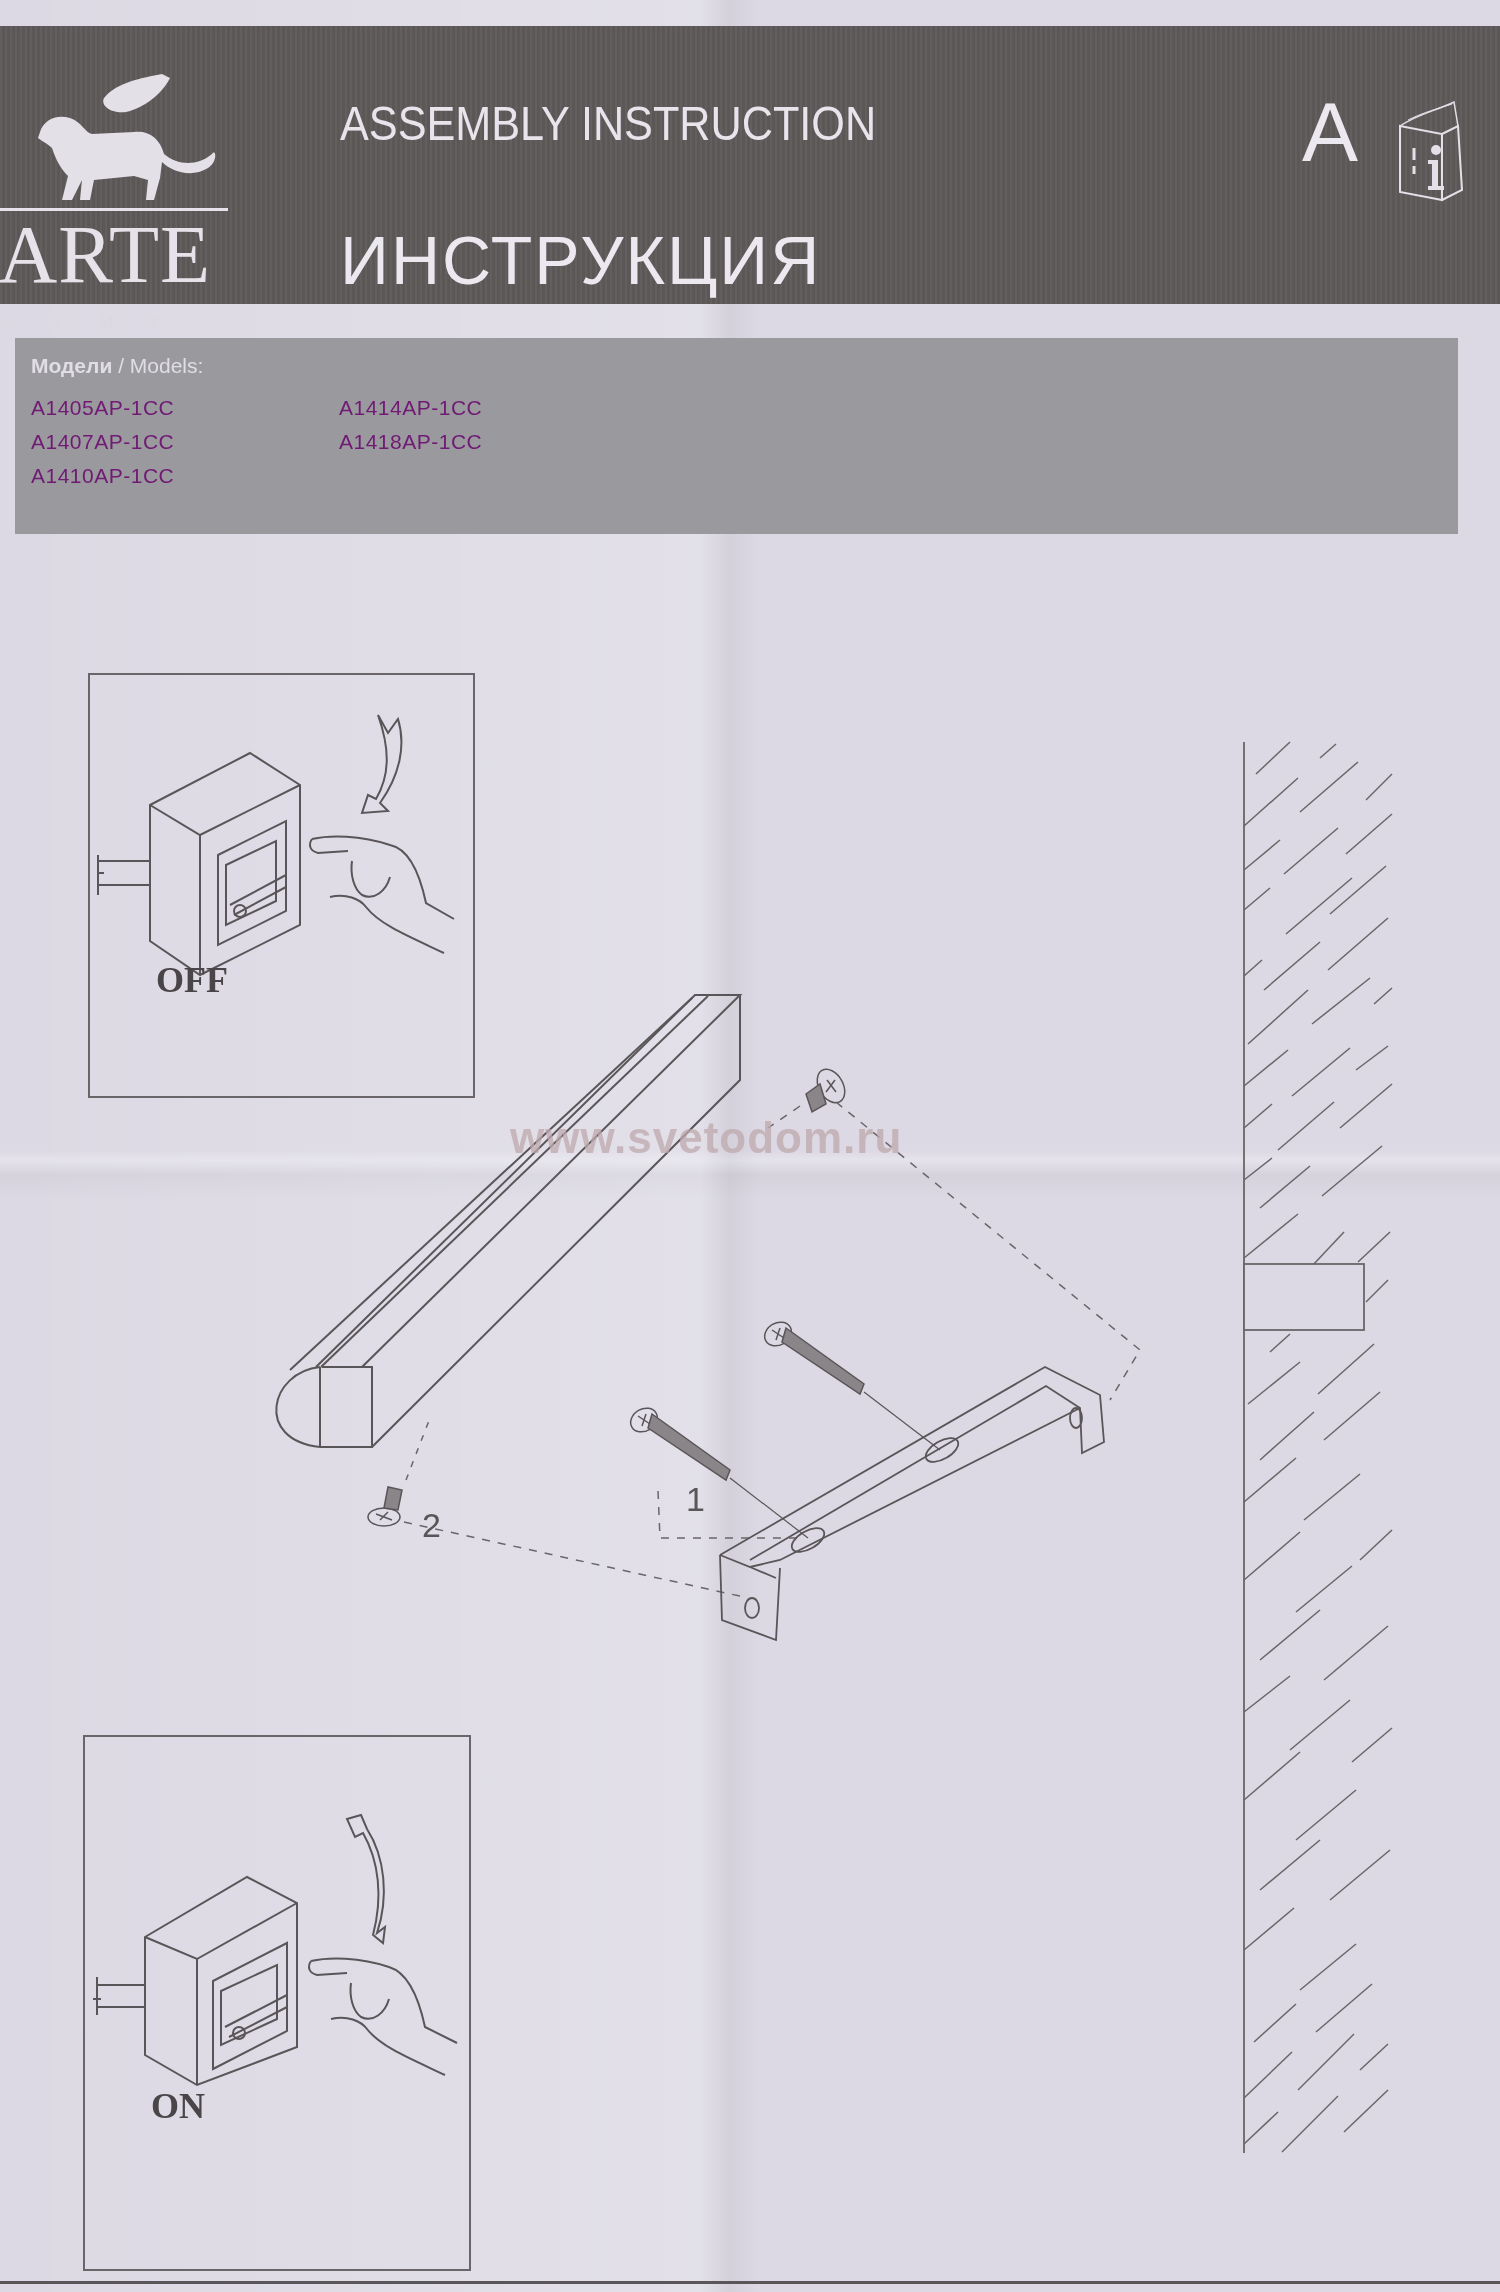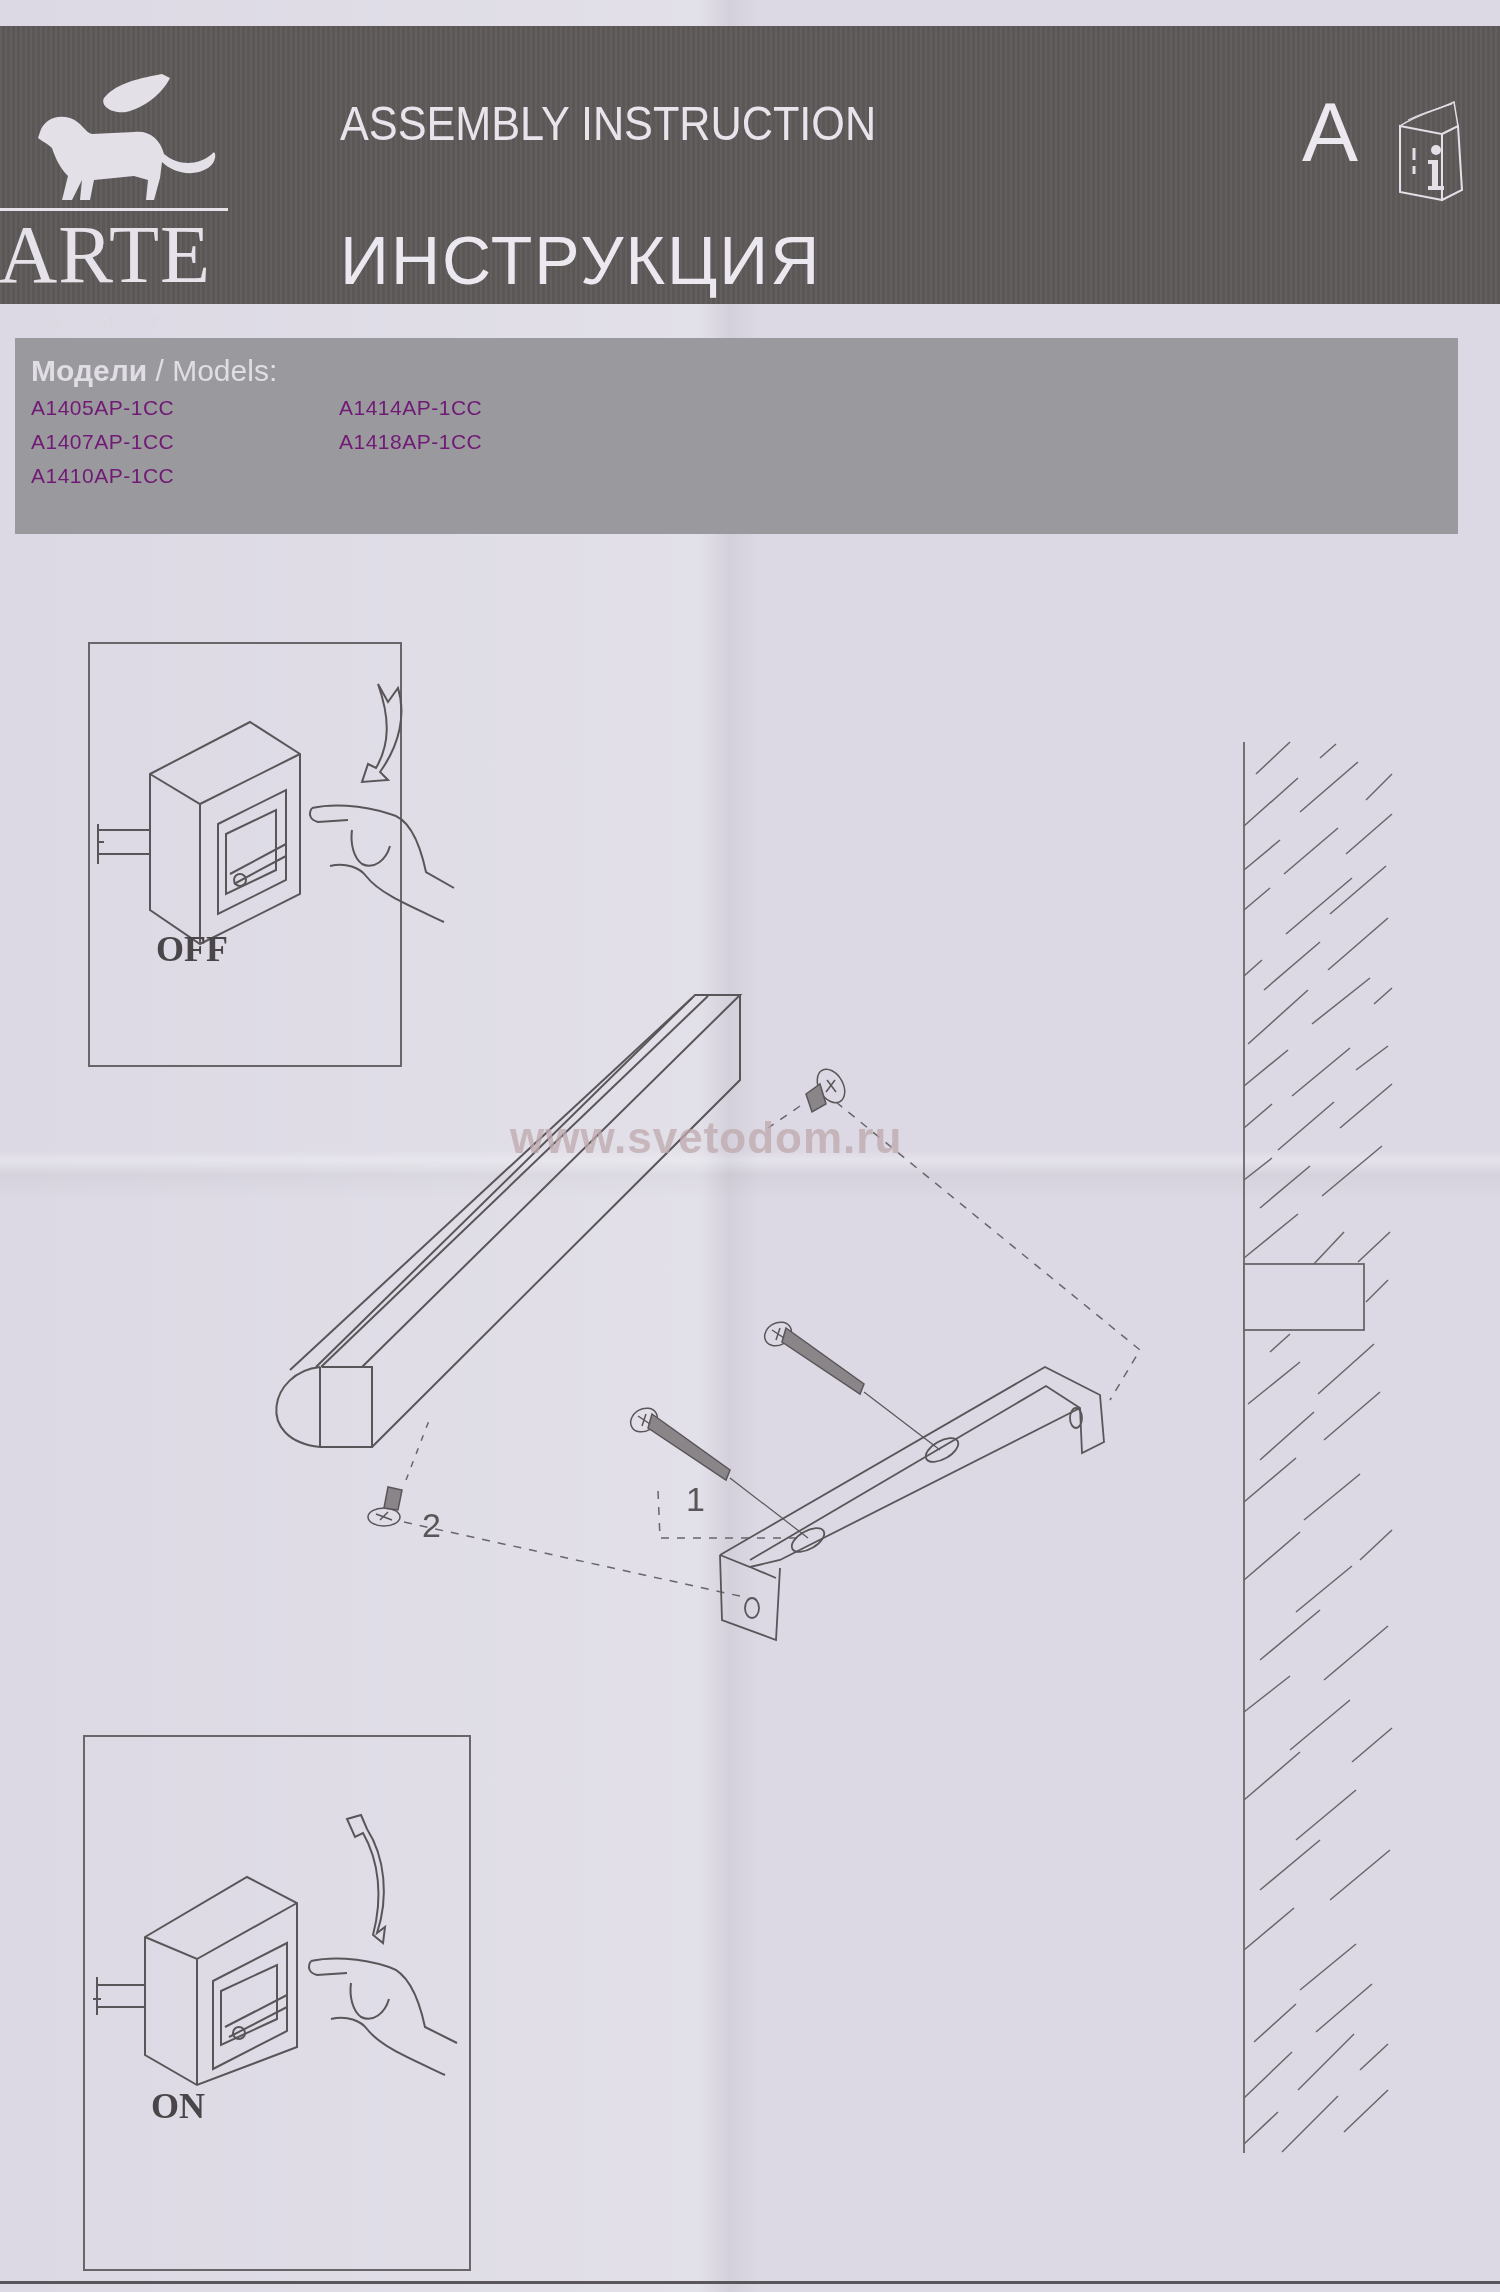--- a/index.html
+++ b/index.html
@@ -38,30 +38,30 @@
   }
   .badge-a {
     position: absolute; left: 1302px; top: 64px; font-size: 84px; color: #ece8f0; line-height: 1;
   }
   .info-icon { position: absolute; left: 1398px; top: 74px; }
 
   .models {
     position: absolute; left: 15px; top: 338px; width: 1443px; height: 196px;
     background: #9a999d;
   }
-  .models-title { position: absolute; left: 16px; top: 16px; font-size: 30px; color: #e0dde4; }
+  .models-title { position: absolute; left: 16px; top: 16px; font-size: 21px; color: #e0dde4; }
   .models-title b { font-weight: bold; }
   .model {
     position: absolute; font-size: 21px; color: #701a75; letter-spacing: 0.5px;
   }
 
   .panel {
     position: absolute; border: 2px solid #6a6568; box-sizing: border-box;
   }
-  .panel-off { left: 88px; top: 642px; width: 314px; height: 425px; }
+  .panel-off { left: 88px; top: 673px; width: 387px; height: 425px; }
   .panel-on  { left: 75px; top: 1735px; width: 388px; height: 536px; margin-left: 8px; }
   .panel-label {
     position: absolute; font-family: "Liberation Serif", serif; font-weight: bold;
     font-size: 36px; color: #4a4548;
   }
 
   .watermark {
     position: absolute; left: 510px; top: 1113px; font-size: 44px; font-weight: bold;
     color: rgba(190,168,172,0.75); letter-spacing: 1px;
   }

